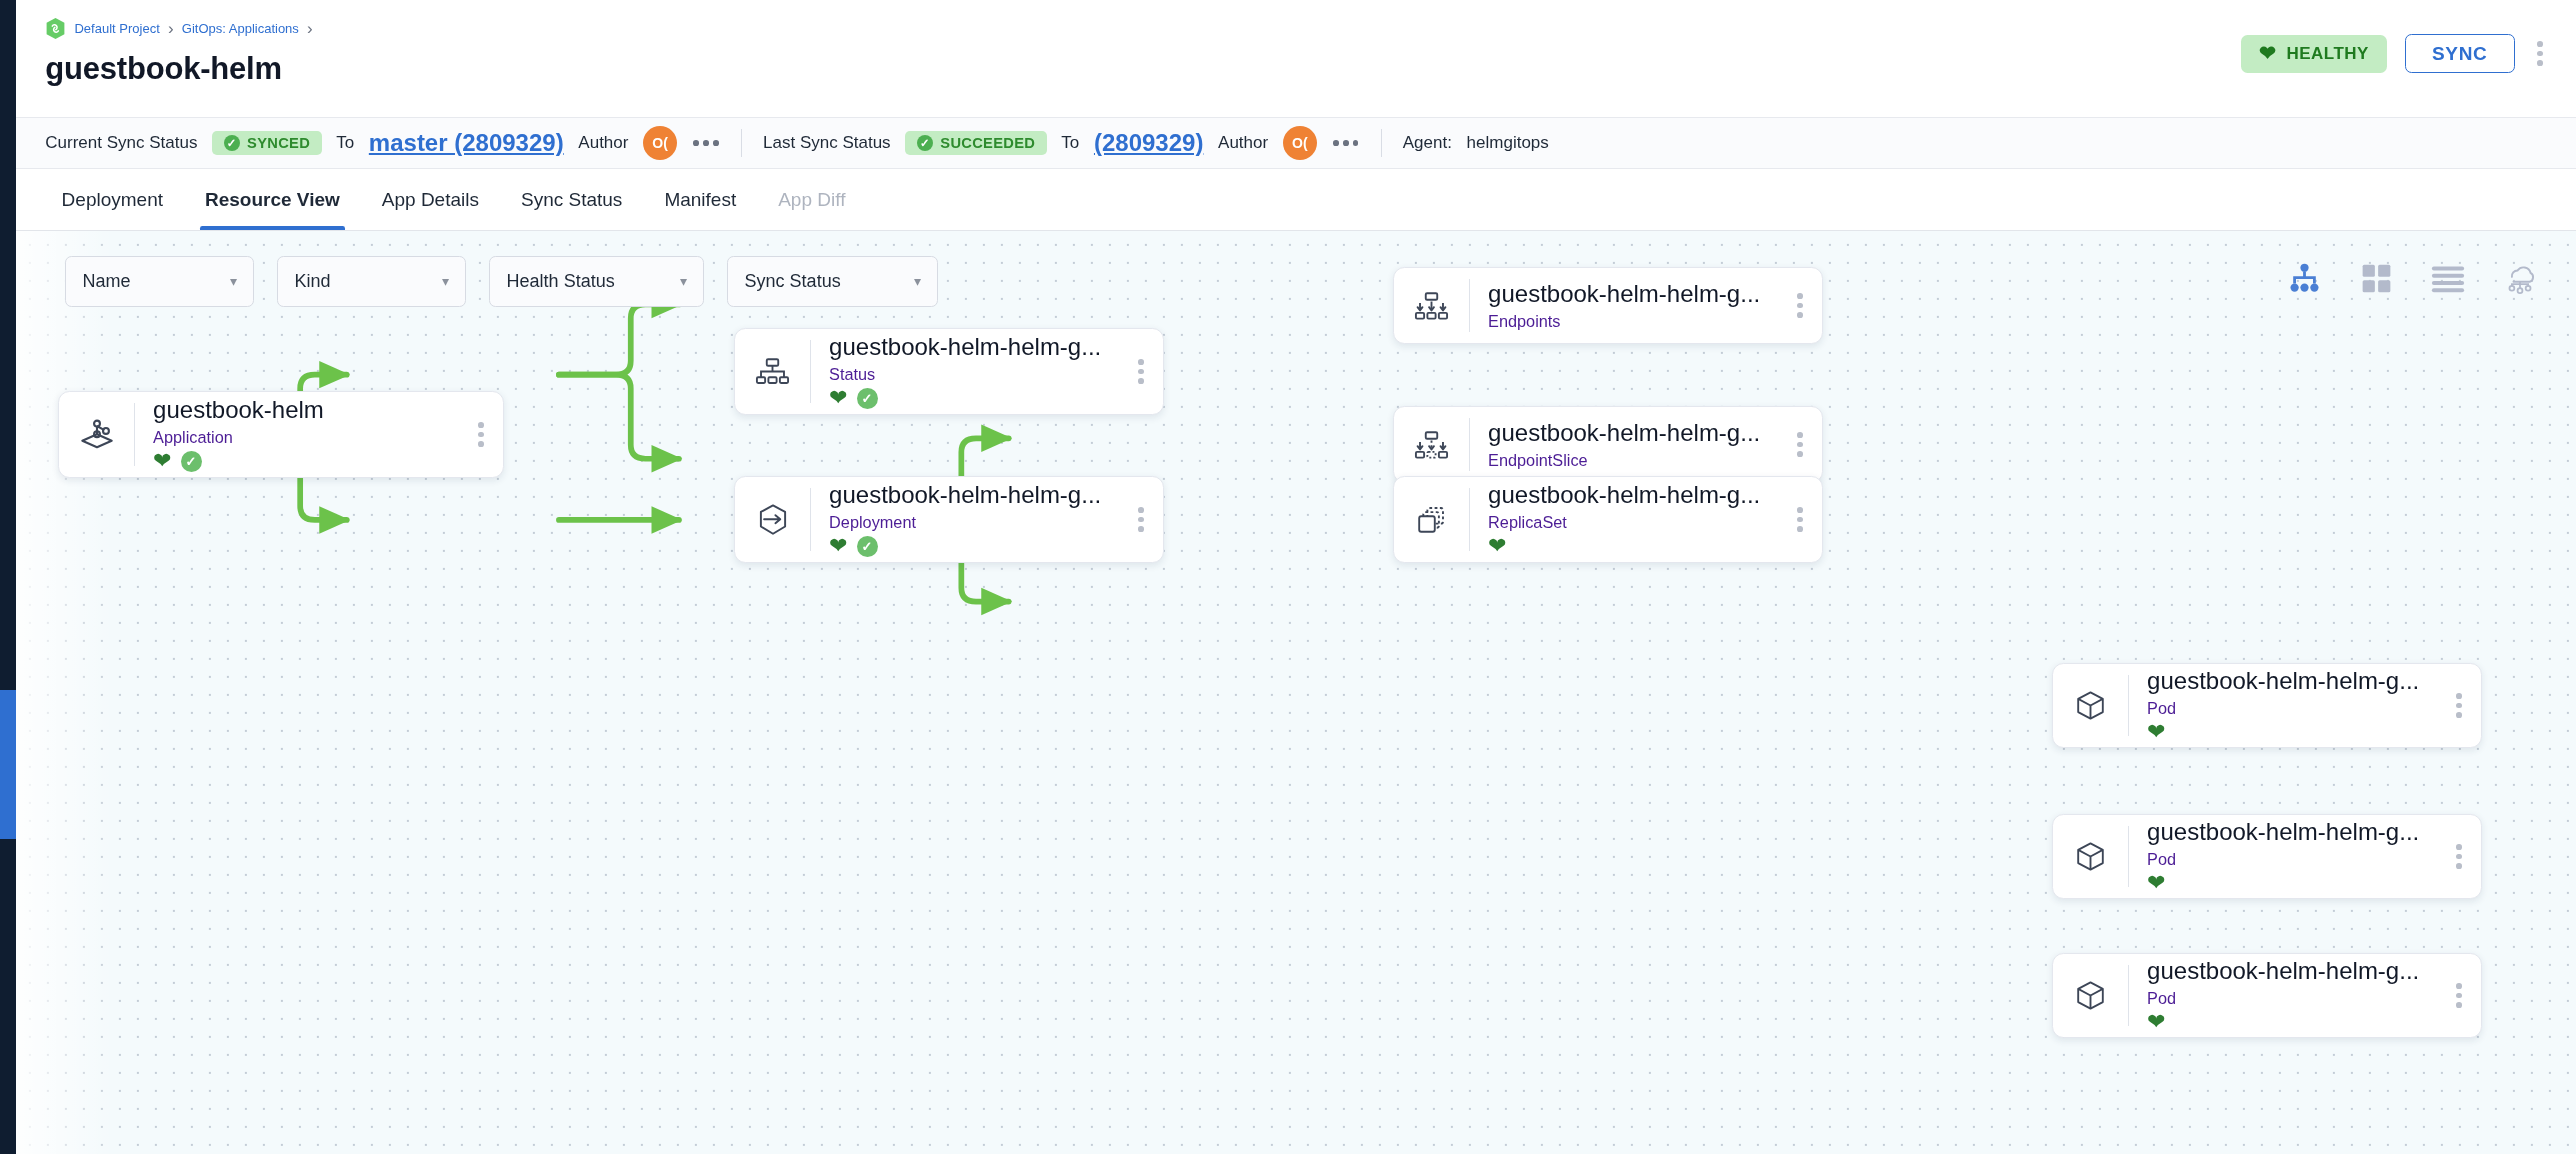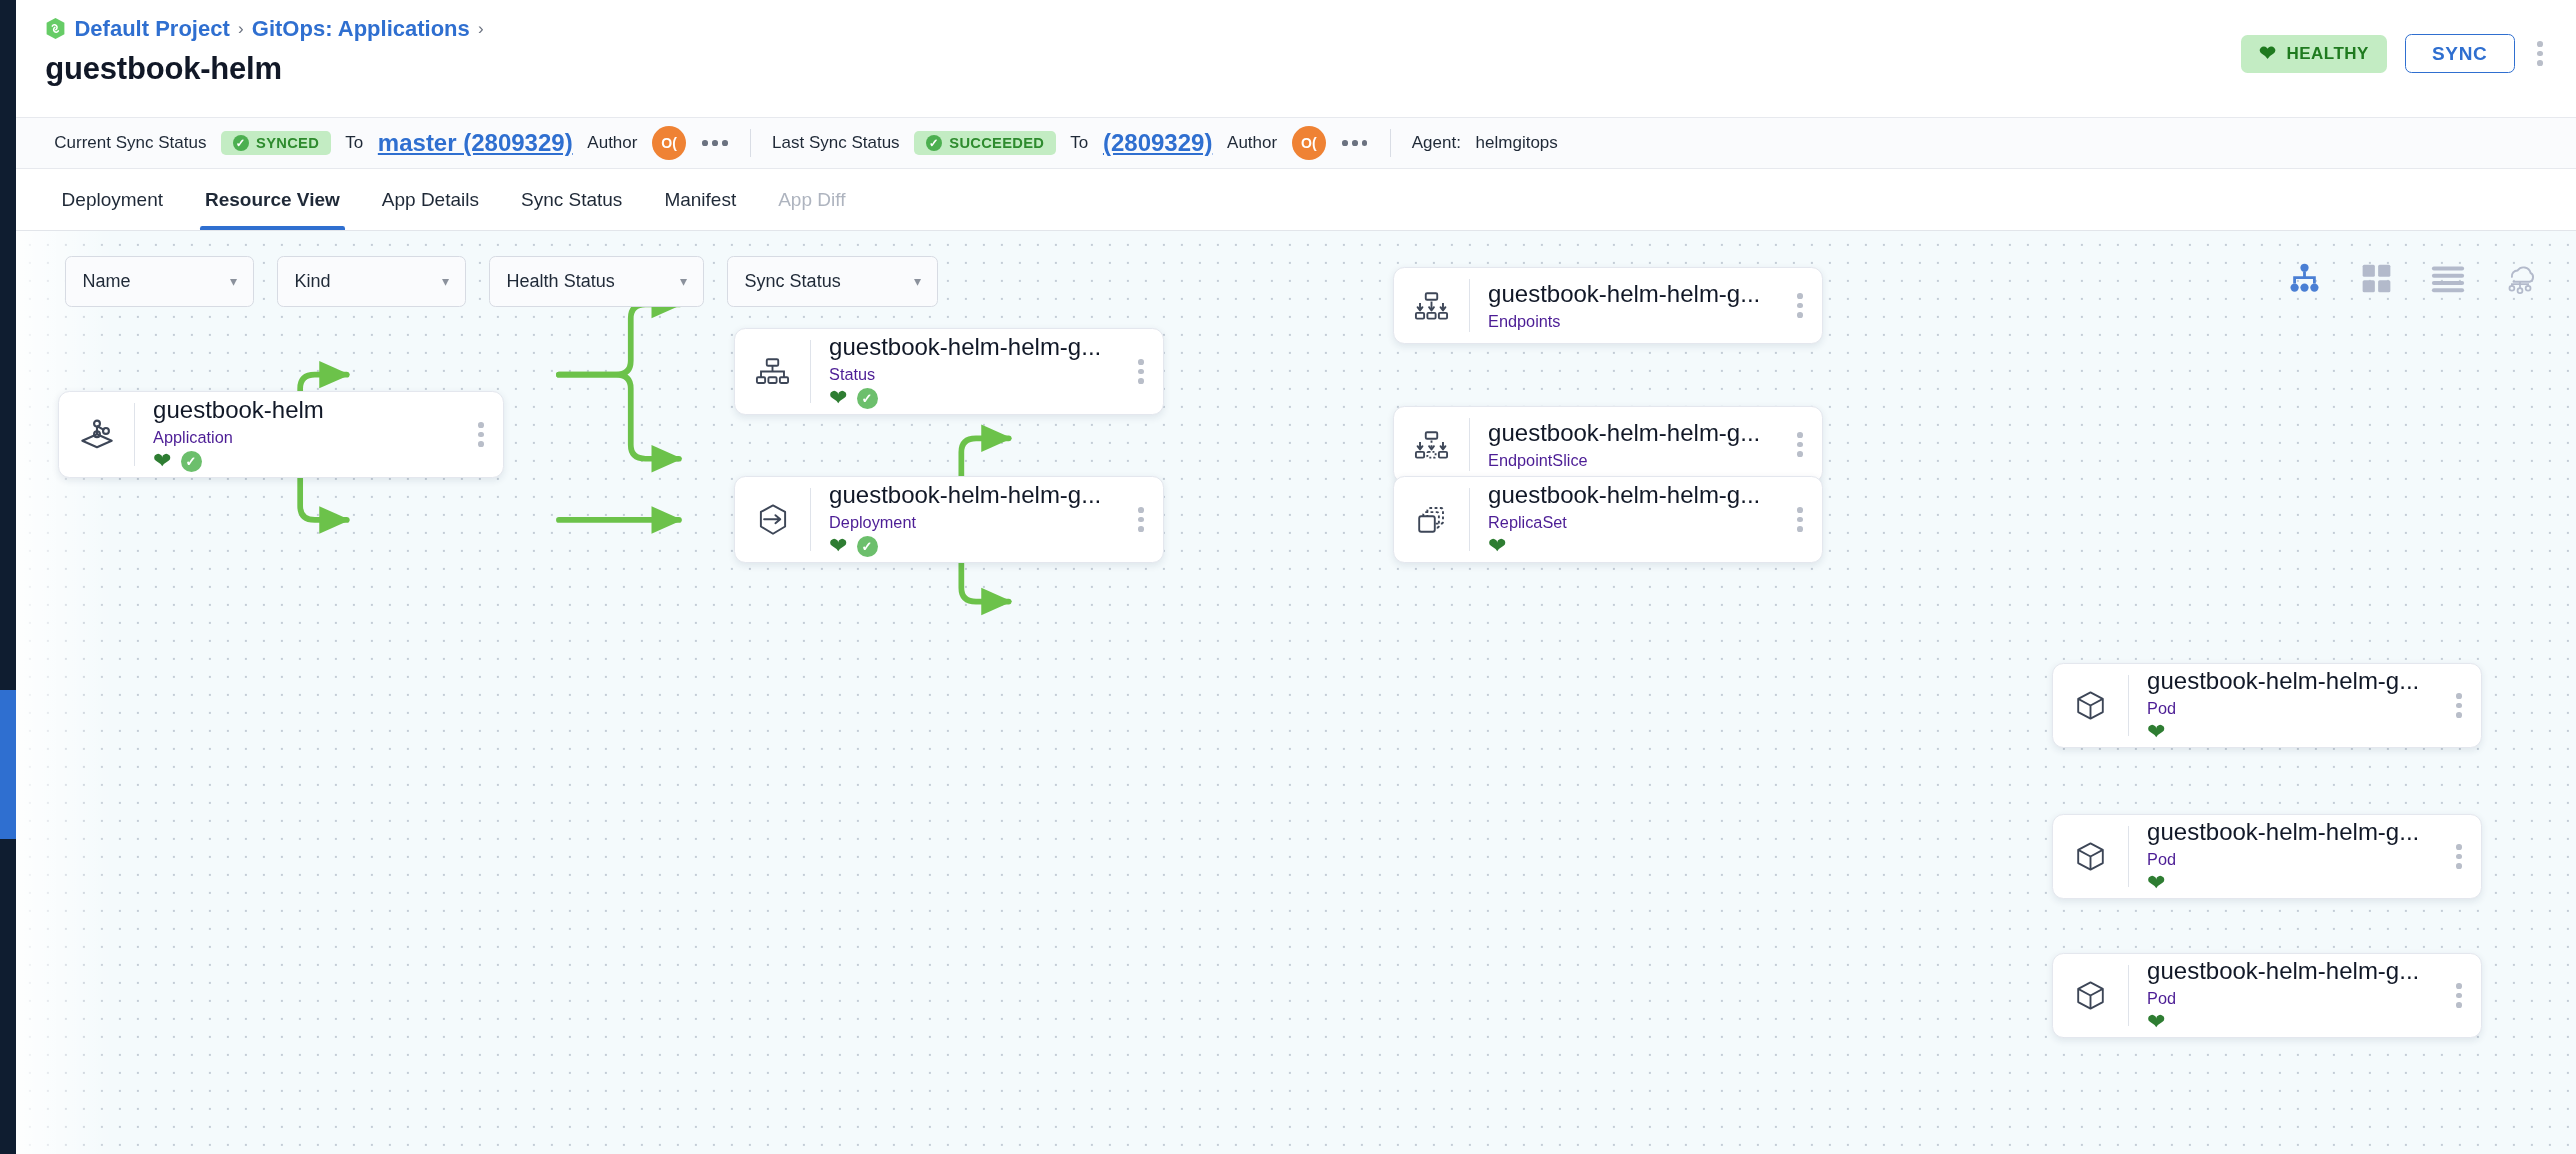--- a/index.html
+++ b/index.html
@@ -25,21 +25,21 @@
   .main { flex: 1 1 auto; height: 1154px; display: flex; flex-direction: column;
           min-width: 0; background: #fff; }
 
   
   .header {
     position: relative; height: 117px; flex: 0 0 117px;
     background: #ffffff; padding: 14.7px 29px 0 29px;
   }
   .breadcrumb { display: flex; align-items: center; gap: 8.2px; height: 28px; }
   .bc-logo { width: 21px; height: 23px; flex: 0 0 21px; }
-  .bc-link { color: #2f6fd0; font-size: 22px; text-decoration: none; white-space: nowrap; font-weight: bold; }
+  .bc-link { color: #2f6fd0; font-size: 13px; text-decoration: none; white-space: nowrap; }
   .bc-sep { color: #6b7280; font-size: 17px; }
   .page-title { font-size: 31px; font-weight: bold; color: #111827; margin-top: 8.2px;
                 letter-spacing: -0.2px; }
 
   .header-right { position: absolute; right: 28px; top: 34px;
                   display: flex; align-items: center; gap: 18px; }
   .pill-healthy {
     display: flex; align-items: center; gap: 9.8px;
     background: #c3ecc3; color: #1f7a1f; border-radius: 6.5px;
     padding: 6.5px 18px; font-size: 17px; font-weight: bold; letter-spacing: 0.5px;
@@ -52,21 +52,21 @@
     font-size: 19px; font-weight: bold; letter-spacing: 0.7px;
     font-family: "Liberation Sans", sans-serif; cursor: pointer;
   }
   .kebab { display: flex; flex-direction: column; gap: 4.1px; cursor: pointer; padding: 4.9px; }
   .kebab i { width: 5.7px; height: 5.7px; border-radius: 50%; background: #b9bec9; display: block; }
 
   
   .statusbar {
     height: 52px; flex: 0 0 52px; background: #fafbfd;
     border-top: 0.8px solid #e7e9ee; border-bottom: 0.8px solid #e7e9ee;
-    display: flex; align-items: center; padding: 0 38px; gap: 0;
+    display: flex; align-items: center; padding: 0 29px; gap: 0;
   }
   .sb-group { display: flex; align-items: center; gap: 14.7px; }
   .sb-label { font-size: 17px; color: #1f2937; white-space: nowrap; }
   .sb-chip {
     display: flex; align-items: center; gap: 7.3px;
     background: #c3ecc3; color: #2e8b2e; border-radius: 4.9px;
     padding: 4.1px 11.4px; font-size: 14.7px; font-weight: bold; letter-spacing: 0.3px;
   }
   .chip-check {
     width: 16.3px; height: 16.3px; border-radius: 50%; background: #4caf50;

